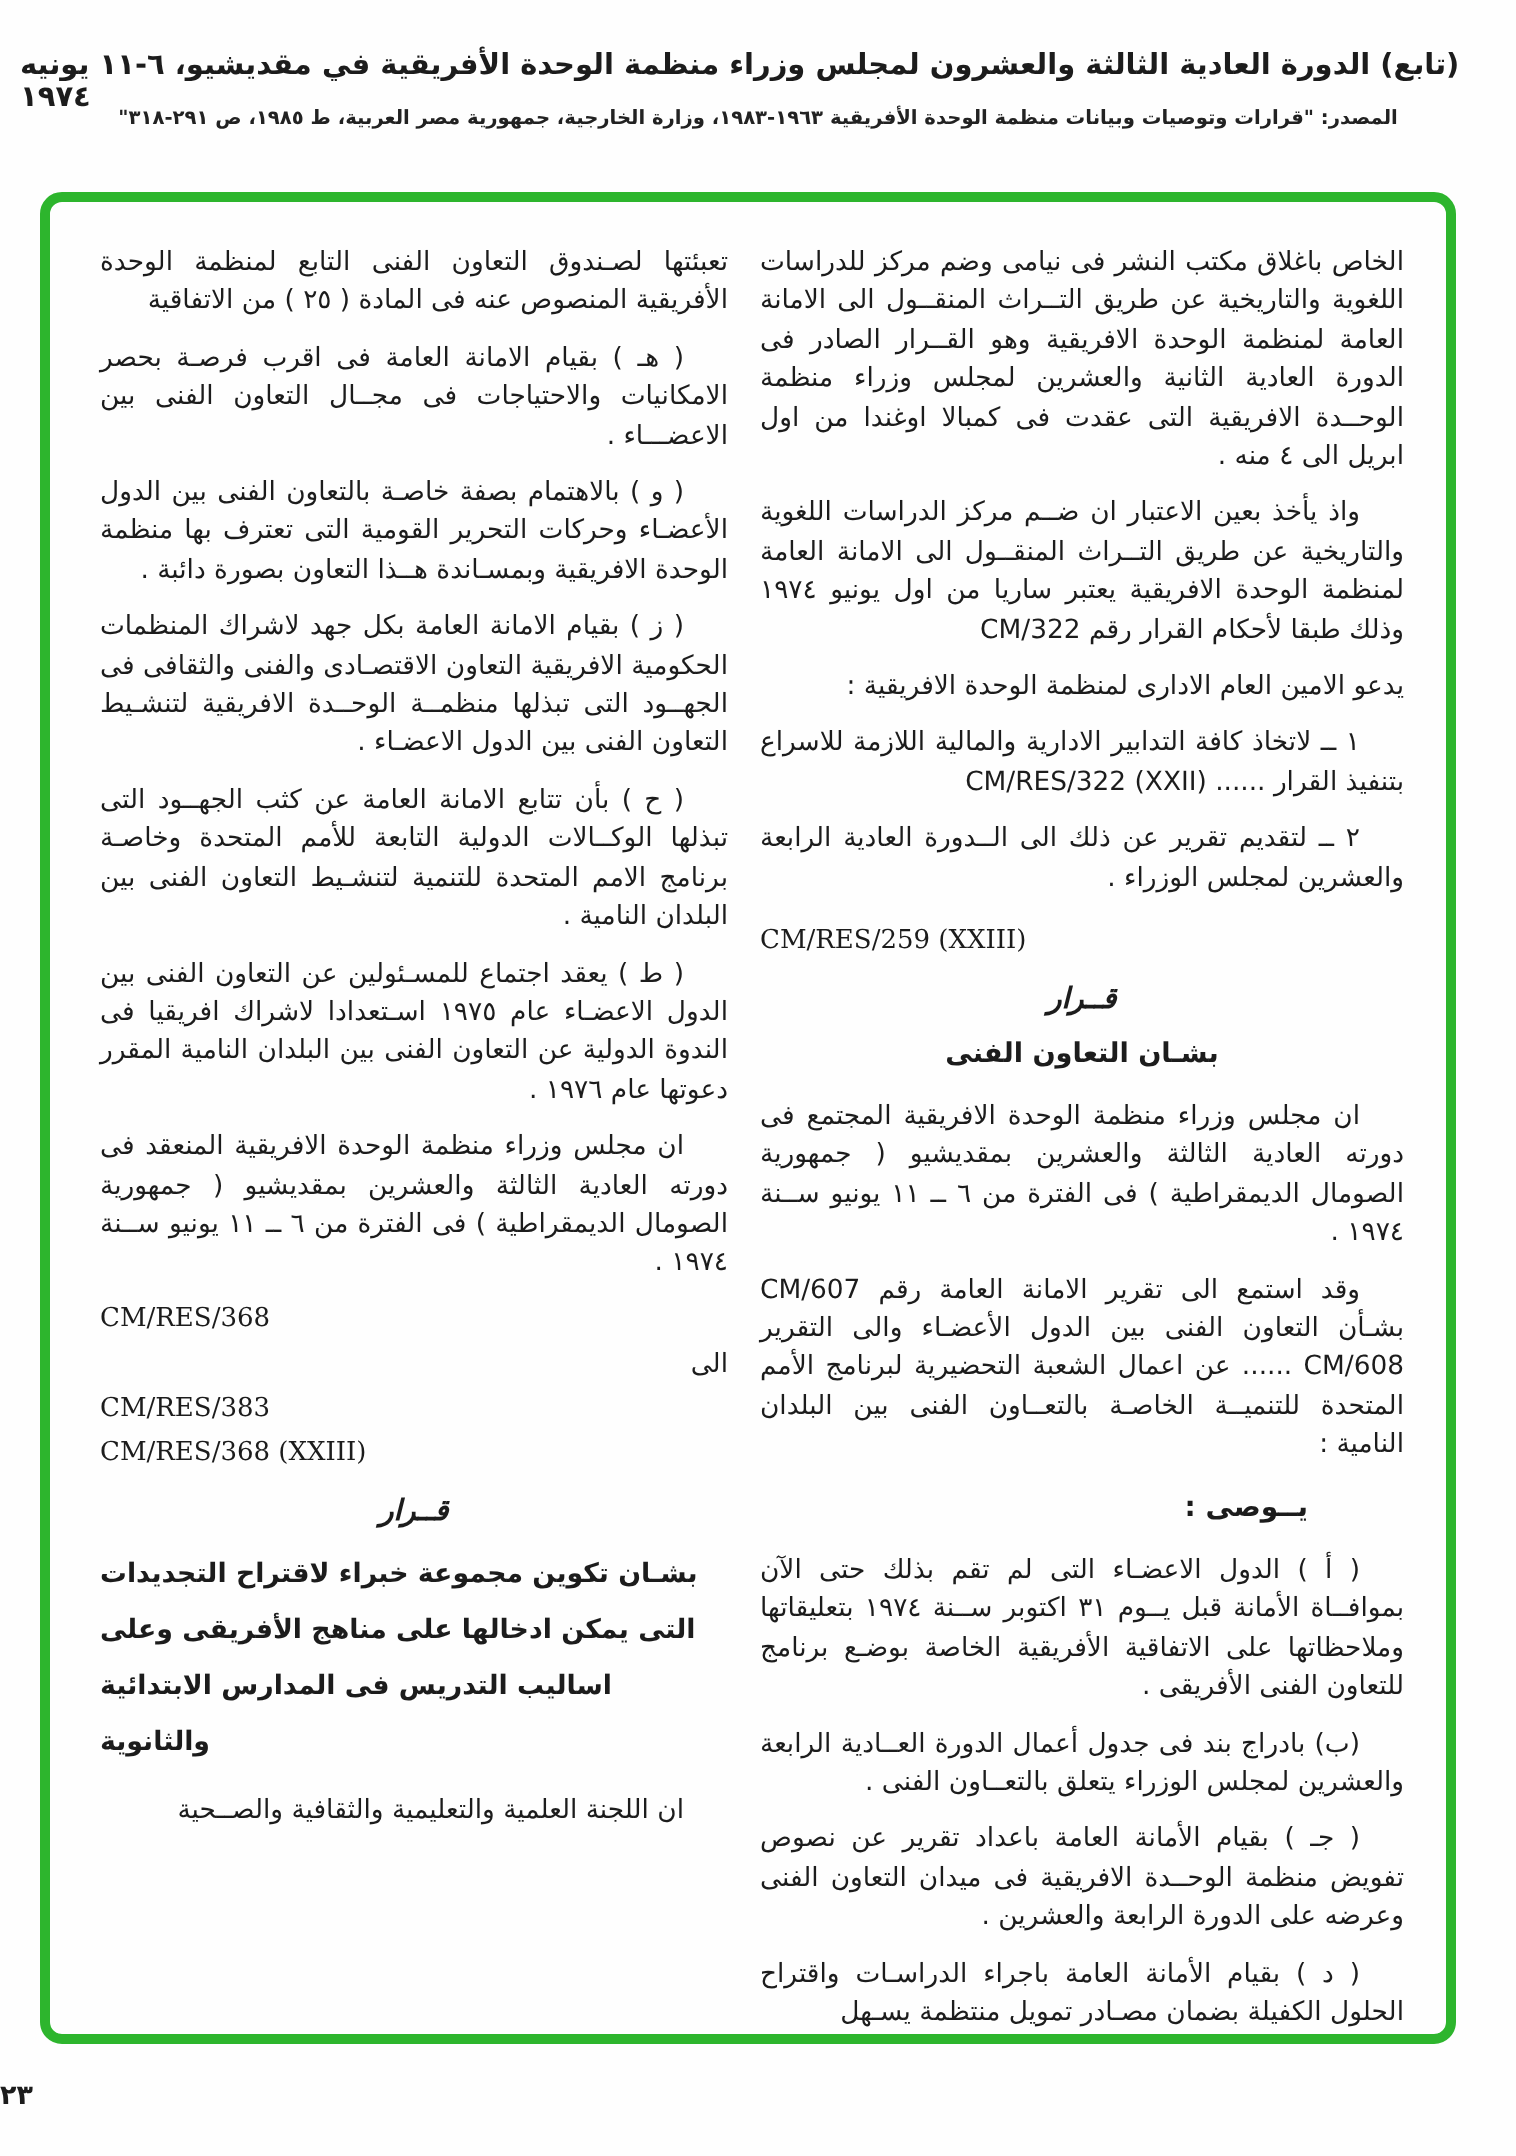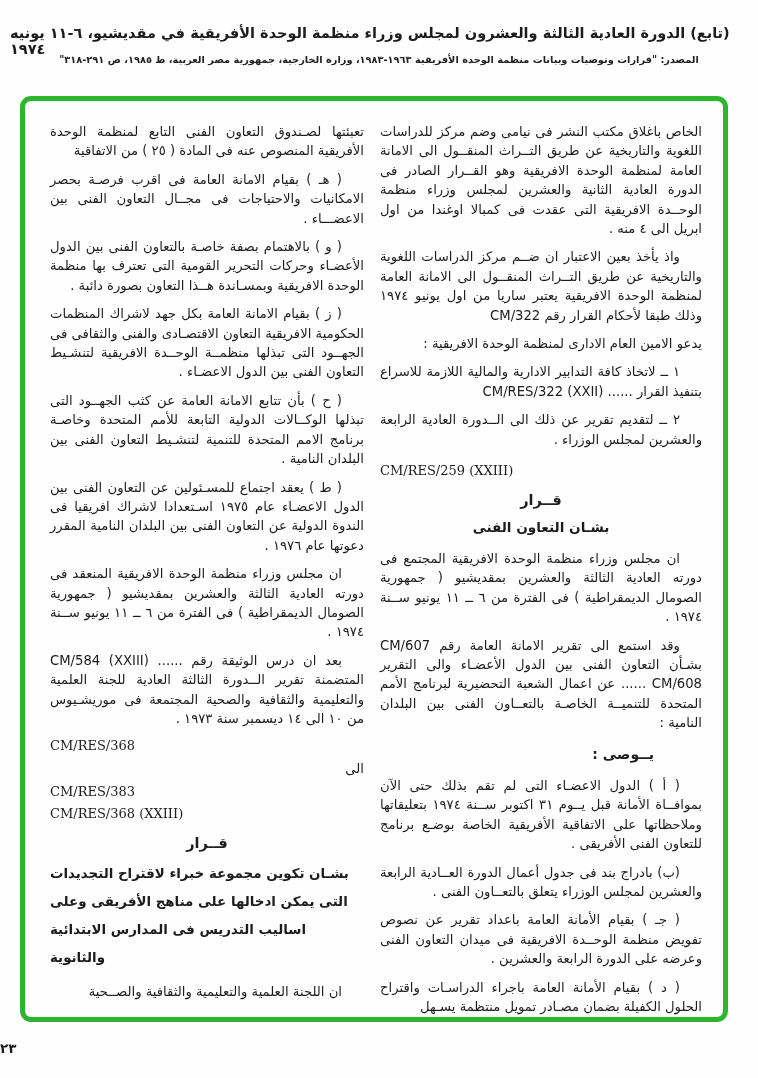--- a/index.html
+++ b/index.html
@@ -33,21 +33,21 @@
   .col-left{left:25px;width:314px;}
   .para{margin:0 0 9px 0;}
   .ind{text-indent:22px;}
   .code{
     direction:ltr;text-align:left;
     font-family:"DejaVu Serif",serif;
     font-size:13px;margin:13px 0 11px 0;line-height:18px;
   }
   .code.tight{margin:4px 0 4px 0;}
   .ar-left{text-align:right;padding-left:36px;margin:2px 0 4px 0;}
-  .h1c{text-align:center;font-weight:bold;font-size:14.5px;margin:11px 0 7px 0;}
+  .h1c{text-align:center;font-weight:bold;font-size:14.5px;margin:11px 0 7px 0;font-style:italic;}
   .h2c{text-align:center;font-weight:bold;font-size:13.6px;margin:0 0 12px 0;}
   .lead{font-weight:bold;font-size:14px;text-indent:48px;margin:12px 0 12px 0;text-align:right;}
   .title-line{text-align:left;font-weight:bold;font-size:13.4px;line-height:28px;margin:0;text-indent:0;}
   .title-block{margin:2px 0 10px 0;}
   .pageno{
     position:absolute;top:1040px;left:0;right:0;
     font-size:13.5px;font-weight:bold;
   }
 </style>
 </head>
@@ -77,21 +77,20 @@
   </div>
 
   <div class="col col-left">
     <p class="para">تعبئتها لصـندوق التعاون الفنى التابع لمنظمة الوحدة الأفريقية المنصوص عنه فى المادة ( ٢٥ ) من الاتفاقية</p>
     <p class="para ind">( هـ ) بقيام الامانة العامة فى اقرب فرصـة بحصر الامكانيات والاحتياجات فى مجــال التعاون الفنى بين الاعضـــاء .</p>
     <p class="para ind">( و ) بالاهتمام بصفة خاصـة بالتعاون الفنى بين الدول الأعضـاء وحركات التحرير القومية التى تعترف بها منظمة الوحدة الافريقية وبمسـاندة هــذا التعاون بصورة دائبة .</p>
     <p class="para ind">( ز ) بقيام الامانة العامة بكل جهد لاشراك المنظمات الحكومية الافريقية التعاون الاقتصـادى والفنى والثقافى فى الجهــود التى تبذلها منظمــة الوحــدة الافريقية لتنشـيط التعاون الفنى بين الدول الاعضـاء .</p>
     <p class="para ind">( ح ) بأن تتابع الامانة العامة عن كثب الجهــود التى تبذلها الوكــالات الدولية التابعة للأمم المتحدة وخاصـة برنامج الامم المتحدة للتنمية لتنشـيط التعاون الفنى بين البلدان النامية .</p>
     <p class="para ind">( ط ) يعقد اجتماع للمسـئولين عن التعاون الفنى بين الدول الاعضـاء عام ١٩٧٥ اسـتعدادا لاشراك افريقيا فى الندوة الدولية عن التعاون الفنى بين البلدان النامية المقرر دعوتها عام ١٩٧٦ .</p>
     <p class="para ind">ان مجلس وزراء منظمة الوحدة الافريقية المنعقد فى دورته العادية الثالثة والعشرين بمقديشيو ( جمهورية الصومال الديمقراطية ) فى الفترة من ٦ ــ ١١ يونيو ســنة ١٩٧٤ .</p>
-    <p class="para ind">بعد ان درس الوثيقة رقم ...... CM/584 (XXIII) المتضمنة تقرير الــدورة الثالثة العادية للجنة العلمية والتعليمية والثقافية والصحية المجتمعة فى موريشـيوس من ١٠ الى ١٤ ديسمبر سنة ١٩٧٣ .</p>
     <p class="code tight">CM/RES/368</p>
     <p class="ar-left">الى</p>
     <p class="code tight">CM/RES/383</p>
     <p class="code tight">CM/RES/368 (XXIII)</p>
     <p class="h1c">قــرار</p>
     <div class="title-block">
       <p class="title-line">بشـان تكوين مجموعة خبراء لاقتراح التجديدات</p>
       <p class="title-line">التى يمكن ادخالها على مناهج الأفريقى وعلى</p>
       <p class="title-line">اساليب التدريس فى المدارس الابتدائية والثانوية</p>
     </div>

